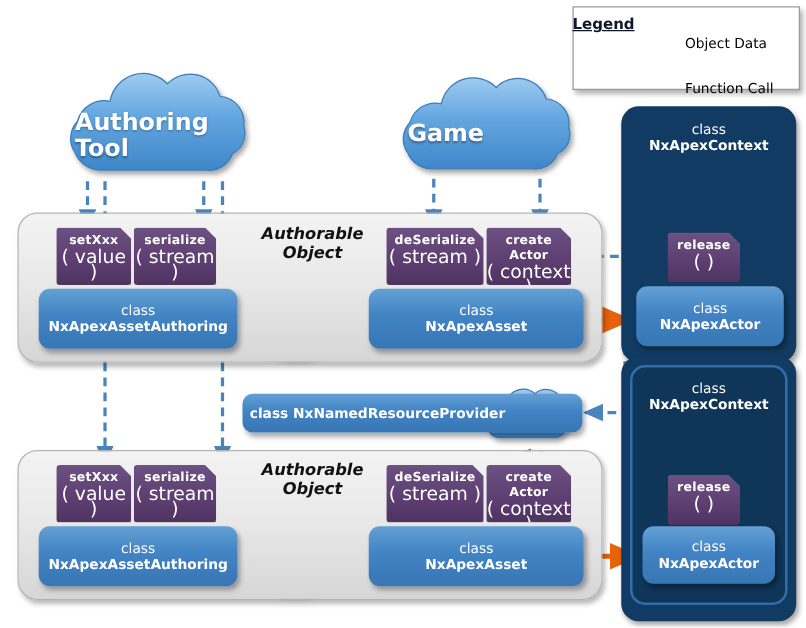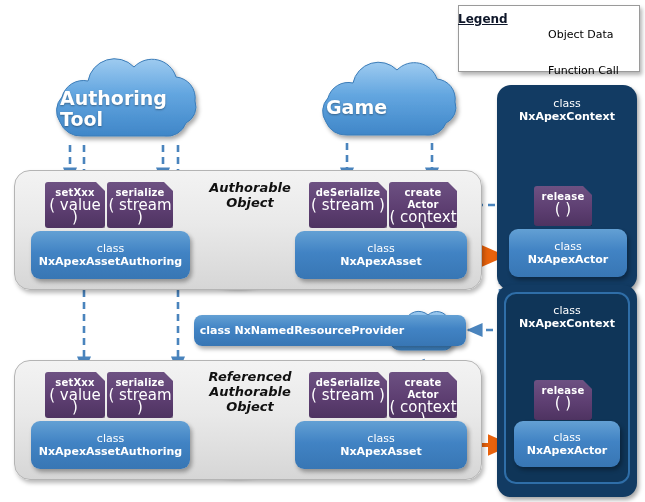--- a/index.html
+++ b/index.html
@@ -278,21 +278,20 @@
     <span>NxApexAssetAuthoring</span>
   </div>
   <div class="klass" style="left:295px;top:231px;width:172px;height:48px;">
     <span class="k1">class</span>
     <span>NxApexAsset</span>
   </div>
 
   <div class="abs group" style="left:14px;top:360px;width:468px;height:120px;"></div>
 
   <div class="group-title" style="left:190px;top:369px;width:120px;">
-    <div>Referenced</div>
     <div>Authorable</div>
     <div>Object</div>
   </div>
 
   <div class="method notch" style="left:45px;top:372px;width:60px;height:46px;">
     <span class="m1">setXxx</span>
     <span class="m2">( value )</span>
   </div>
   <div class="method notch" style="left:107px;top:372px;width:66px;height:46px;">
     <span class="m1">serialize</span>

